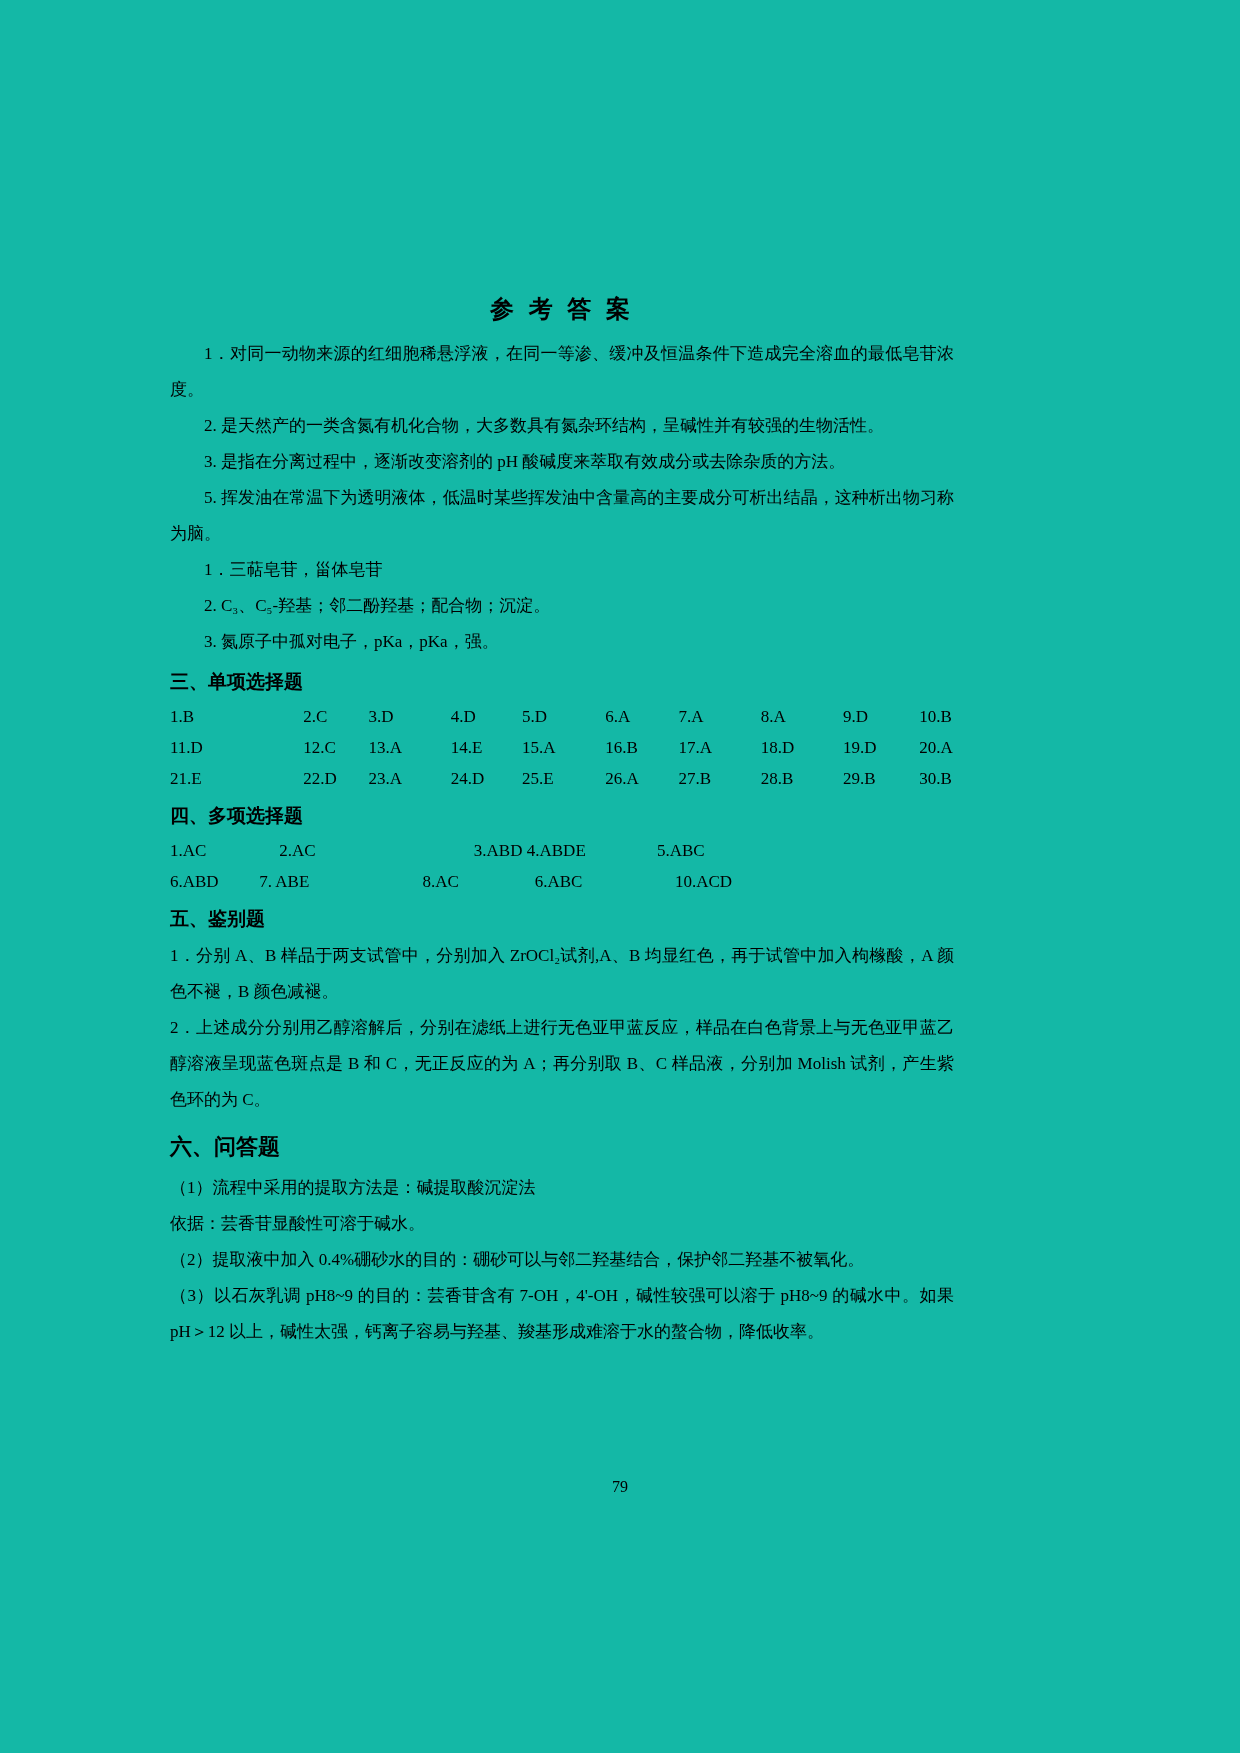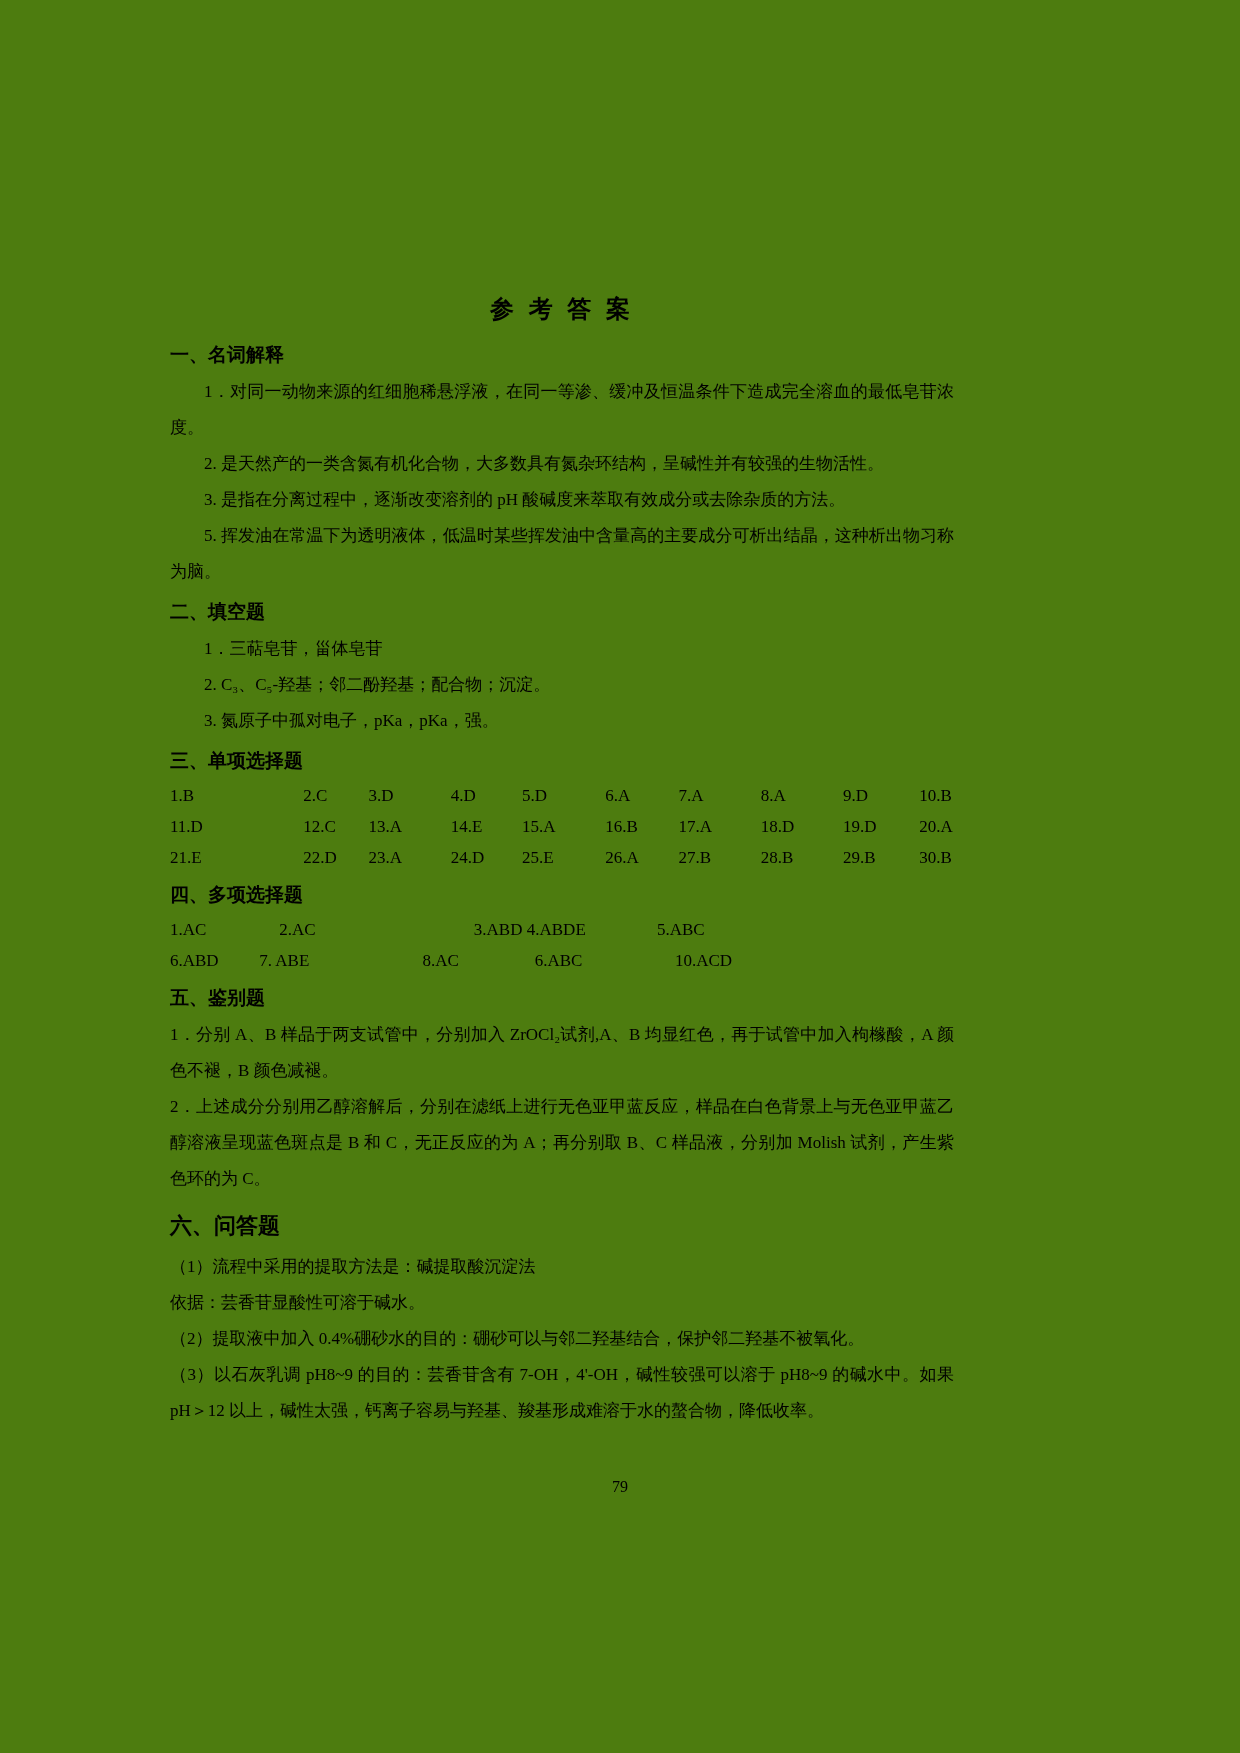--- a/index.html
+++ b/index.html
@@ -5,21 +5,21 @@
   * { margin: 0; padding: 0; box-sizing: border-box; }
   html, body { background: #ffffff; }
   body {
     font-family: "Liberation Serif", "DejaVu Serif", serif;
     color: #000000;
   }
   .page {
     position: relative;
     width: 1240px;
     height: 1753px;
-    background: #4d7c0f;
+    background: #14b8a6;
     margin: 0 auto;
     overflow: hidden;
   }
   .content {
     position: absolute;
     left: 170px;
     top: 292px;
     width: 784px;
   }
   .doc-title {
@@ -84,27 +84,25 @@
   }
 </style>
 </head>
 <body>
 
 <div class="page">
   <div class="content">
 
     <h1 class="doc-title">参 考 答 案</h1>
 
-    <h2 class="sec-heading">一、名词解释</h2>
     <p class="para">1．对同一动物来源的红细胞稀悬浮液，在同一等渗、缓冲及恒温条件下造成完全溶血的最低皂苷浓度。</p>
     <p class="para">2. 是天然产的一类含氮有机化合物，大多数具有氮杂环结构，呈碱性并有较强的生物活性。</p>
     <p class="para">3. 是指在分离过程中，逐渐改变溶剂的 pH 酸碱度来萃取有效成分或去除杂质的方法。</p>
     <p class="para">5. 挥发油在常温下为透明液体，低温时某些挥发油中含量高的主要成分可析出结晶，这种析出物习称为脑。</p>
 
-    <h2 class="sec-heading">二、填空题</h2>
     <p class="para">1．三萜皂苷，甾体皂苷</p>
     <p class="para">2. C₃、C₅-羟基；邻二酚羟基；配合物；沉淀。</p>
     <p class="para">3. 氮原子中孤对电子，pKa，pKa，强。</p>
 
     <h2 class="sec-heading">三、单项选择题</h2>
     <div class="mc-row mc3">
       <span>1.B</span>
       <span>2.C</span>
       <span>3.D</span>
       <span>4.D</span>

